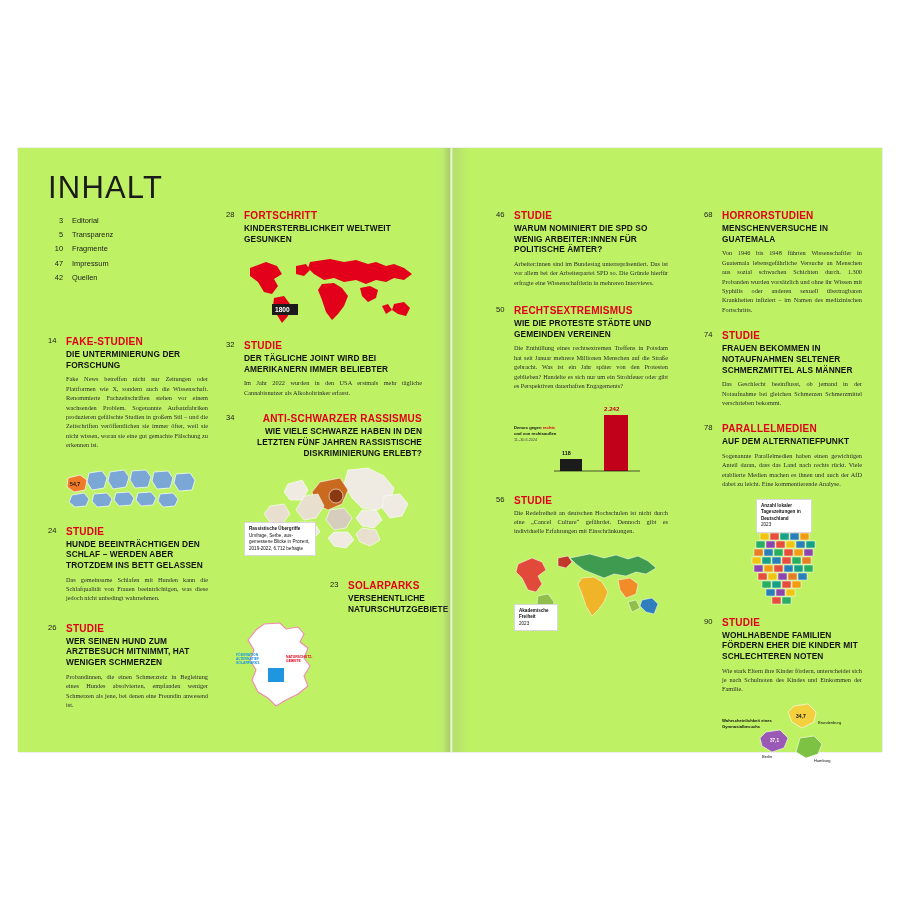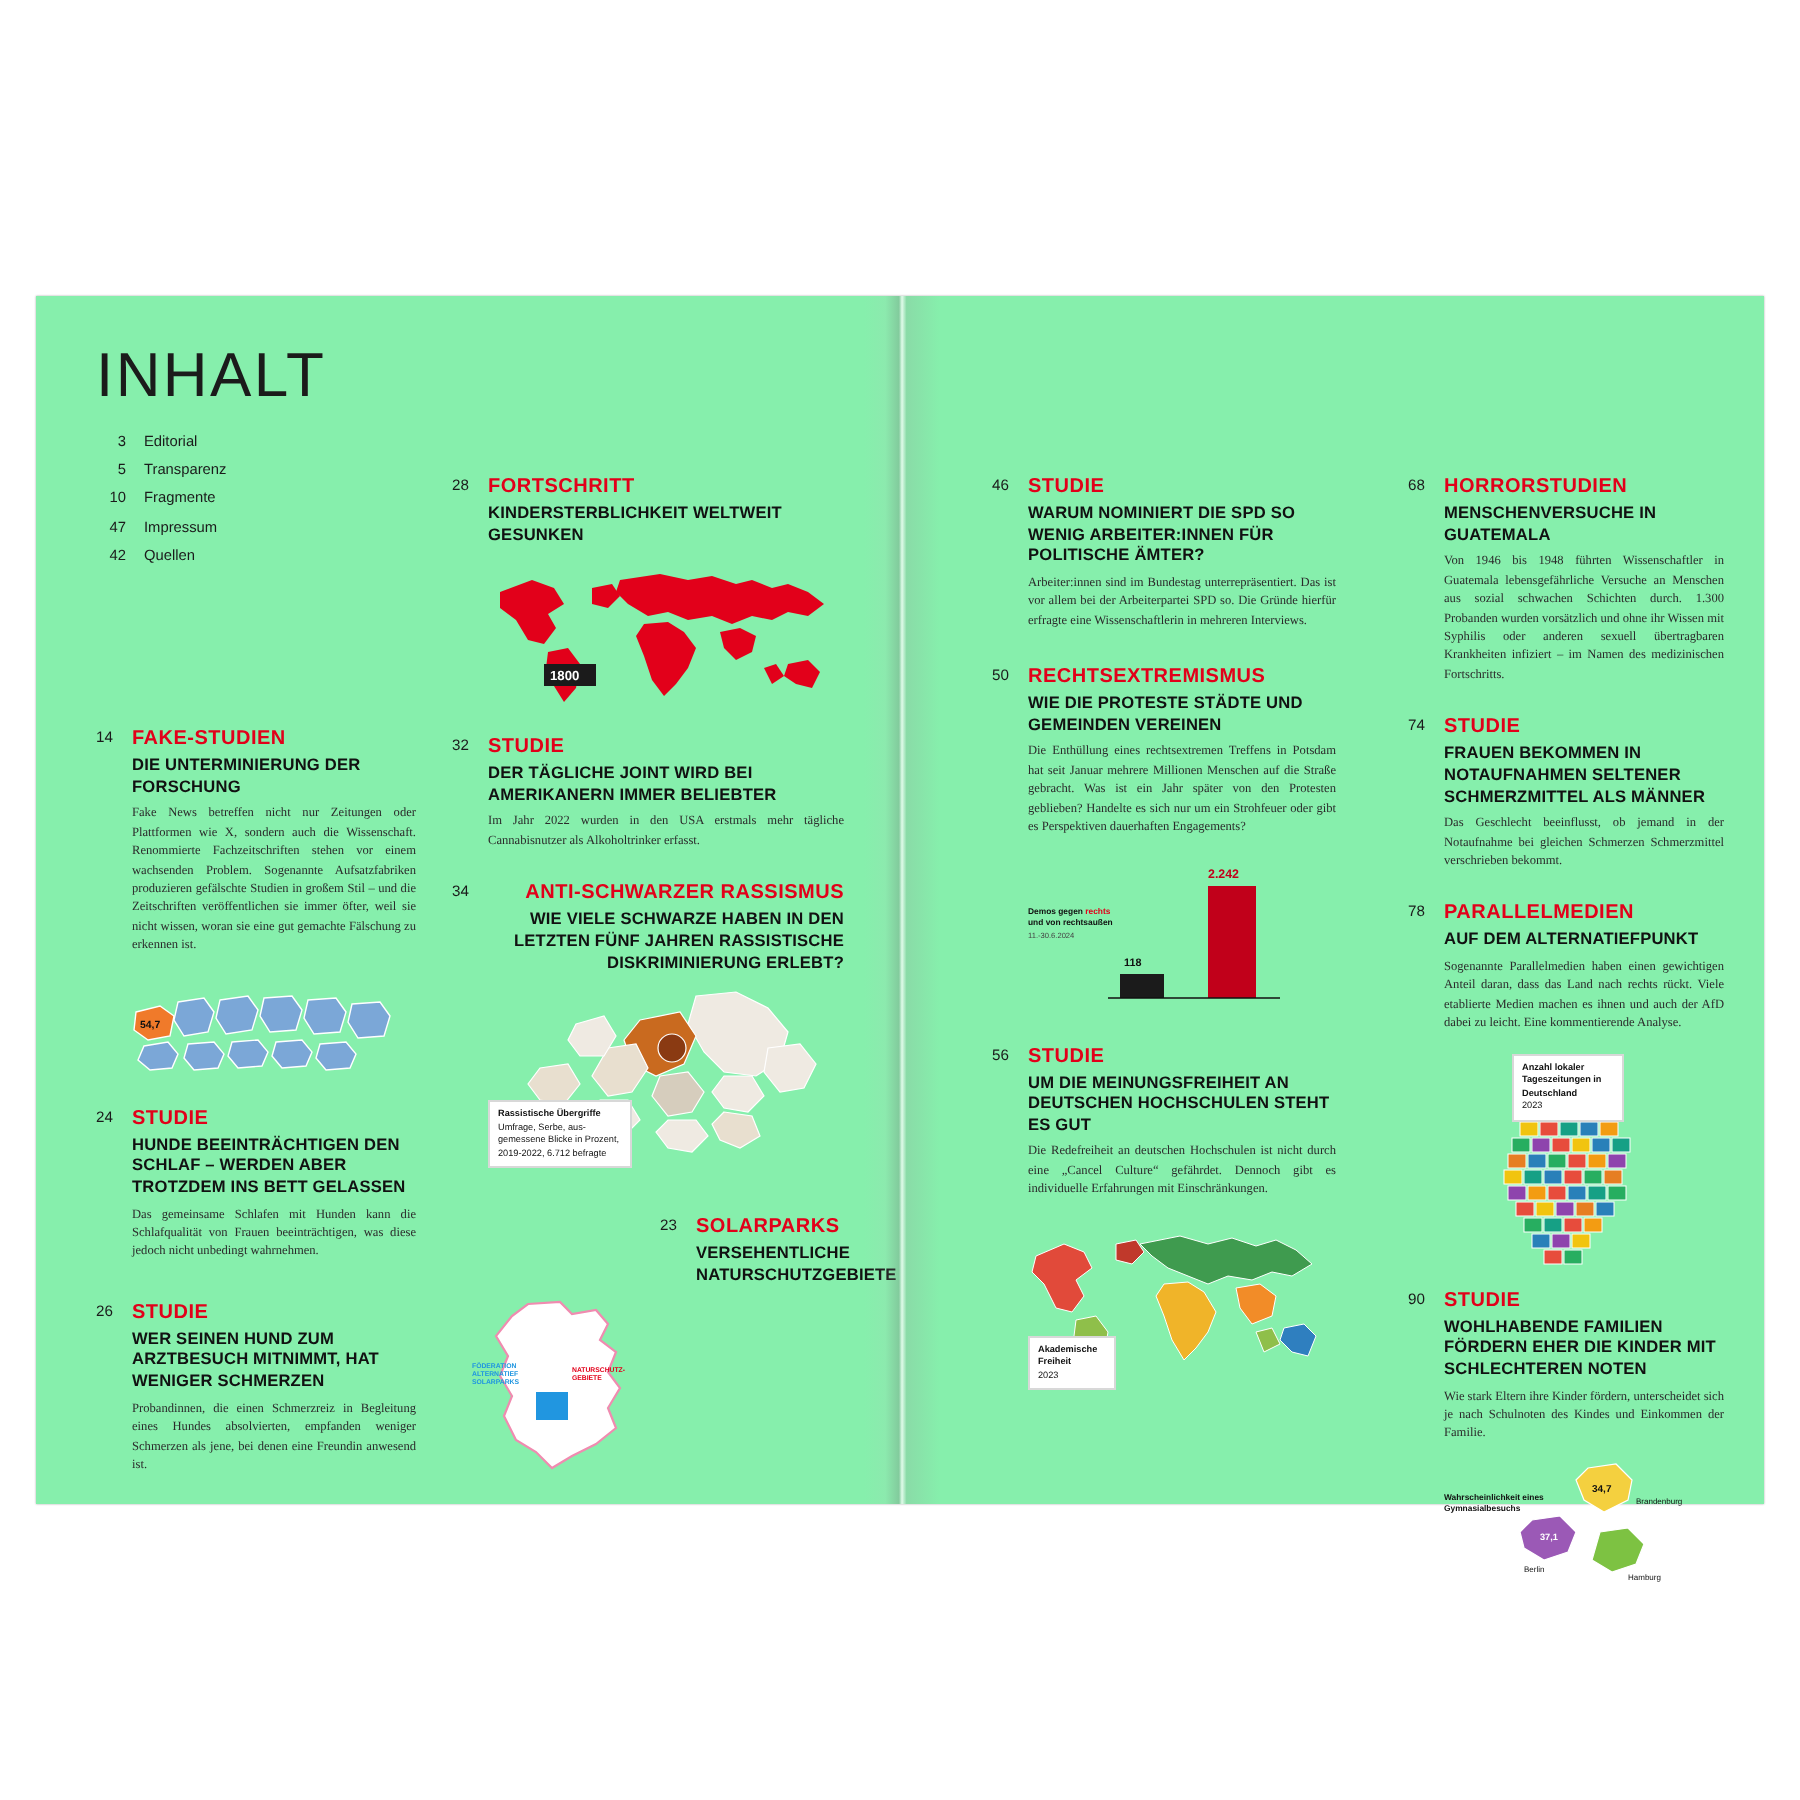--- a/index.html
+++ b/index.html
@@ -18,21 +18,21 @@
   
   .spread {
     position: absolute;
     left: 18px; top: 148px;
     width: 864px; height: 604px;
     background: #fdfdfc;
     box-shadow: 0 0 1px rgba(0,0,0,0.35);
   }
   .page-left, .page-right {
     position: absolute; top: 0; bottom: 0;
-    background: #86efac;
+    background: #bef264;
   }
   .page-left { left: 0; width: 432px; }
   .page-right { left: 432px; width: 432px; padding-left: 34px; }
   
   .gutter {
     position: absolute;
     left: 414px; top: 0;
     width: 38px; height: 100%;
     background: linear-gradient(to right,
       rgba(255,255,255,0) 0%,
@@ -65,21 +65,21 @@
     left: 32px; top: 68px;
     width: 140px;
     font-family: "Liberation Sans", sans-serif;
     font-size: 7.4px;
     color: #1b1b1b;
   }
   .toc-row { display: flex; margin-bottom: 5.2px; }
   .toc-num { width: 22px; text-align: right; padding-right: 9px; }
   .toc-lbl { }
 
-  .col { position: absolute; margin-top: 28px; }
+  .col { position: absolute; }
   .entry { position: relative; }
   .entry .num {
     position: absolute; left: 0; top: 0;
     font-family: "Liberation Sans", sans-serif;
     font-size: 7.6px;
     color: #1b1b1b;
   }
   .entry .body { margin-left: 18px; }
   .kicker {
     font-family: "Liberation Sans", sans-serif;
@@ -335,21 +335,20 @@
             <text x="0" y="28" font-family="Liberation Sans, sans-serif" font-size="4.2" font-weight="700" fill="#111">Demos gegen <tspan fill="#e2001a">rechts</tspan></text>
             <text x="0" y="33.5" font-family="Liberation Sans, sans-serif" font-size="4.2" font-weight="700" fill="#111">und von rechtsaußen</text>
             <text x="0" y="40" font-family="Liberation Sans, sans-serif" font-size="3.8" fill="#444">11.-30.6.2024</text>
           </svg>
         </div>
 
         <div class="entry" style="margin-top:14px;">
           <div class="num">56</div>
           <div class="body">
             <div class="kicker">STUDIE</div>
-            <div class="headline">UM DIE MEINUNGSFREIHEIT AN DEUTSCHEN HOCHSCHULEN STEHT ES GUT</div>
             <div class="dek">Die Redefreiheit an deutschen Hochschulen ist nicht durch eine „Cancel Culture“ gefährdet. Dennoch gibt es individuelle Erfahrungen mit Einschränkungen.</div>
           </div>
         </div>
 
         <div class="graphic" style="margin-left:18px; margin-top:10px; height:86px;">
           <svg width="152" height="86" viewBox="0 0 152 86">
             <g stroke="#ffffff" stroke-width="0.5">
               <path d="M4,18 L18,12 L28,16 L32,24 L24,30 L28,38 L22,46 L14,44 L8,32 L2,26 Z" fill="#e14a3a"></path>
               <path d="M24,50 L34,48 L40,56 L38,68 L32,76 L27,68 L23,58 Z" fill="#8fbf4a"></path>
               <path d="M56,12 L76,8 L90,12 L102,9 L114,13 L124,10 L134,15 L142,22 L132,28 L122,26 L112,30 L100,28 L90,32 L80,28 L70,24 L62,18 Z" fill="#3f9b4f"></path>

